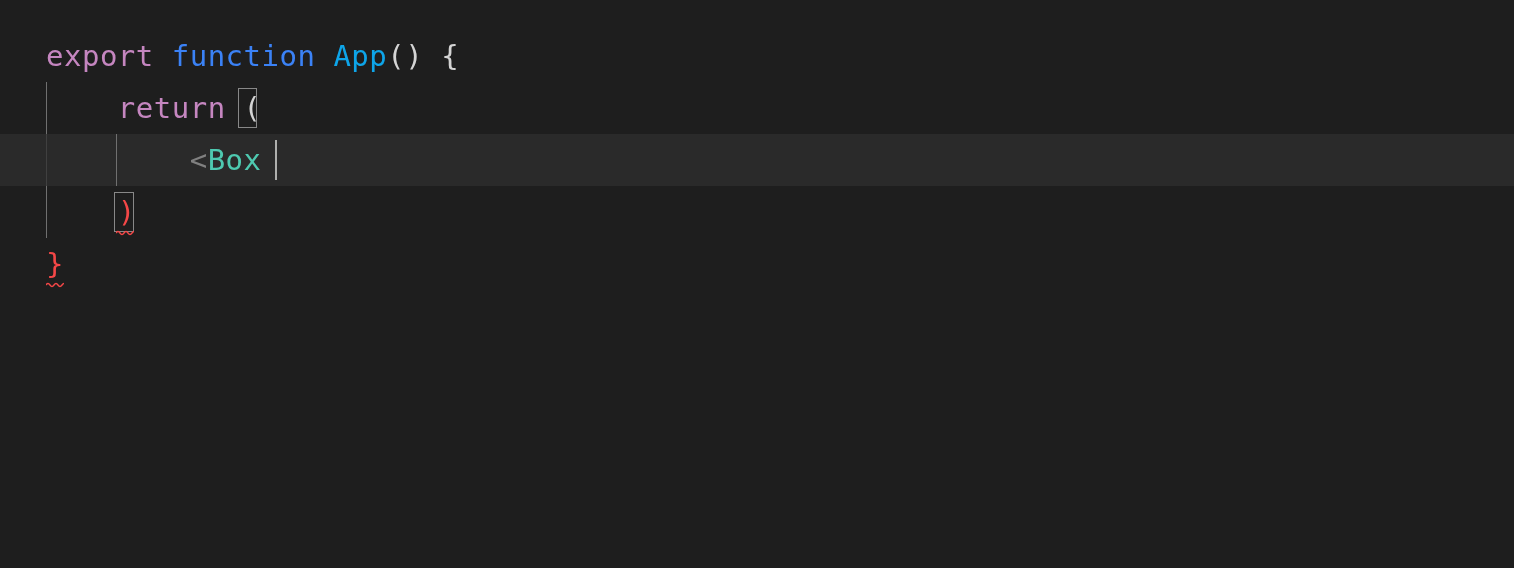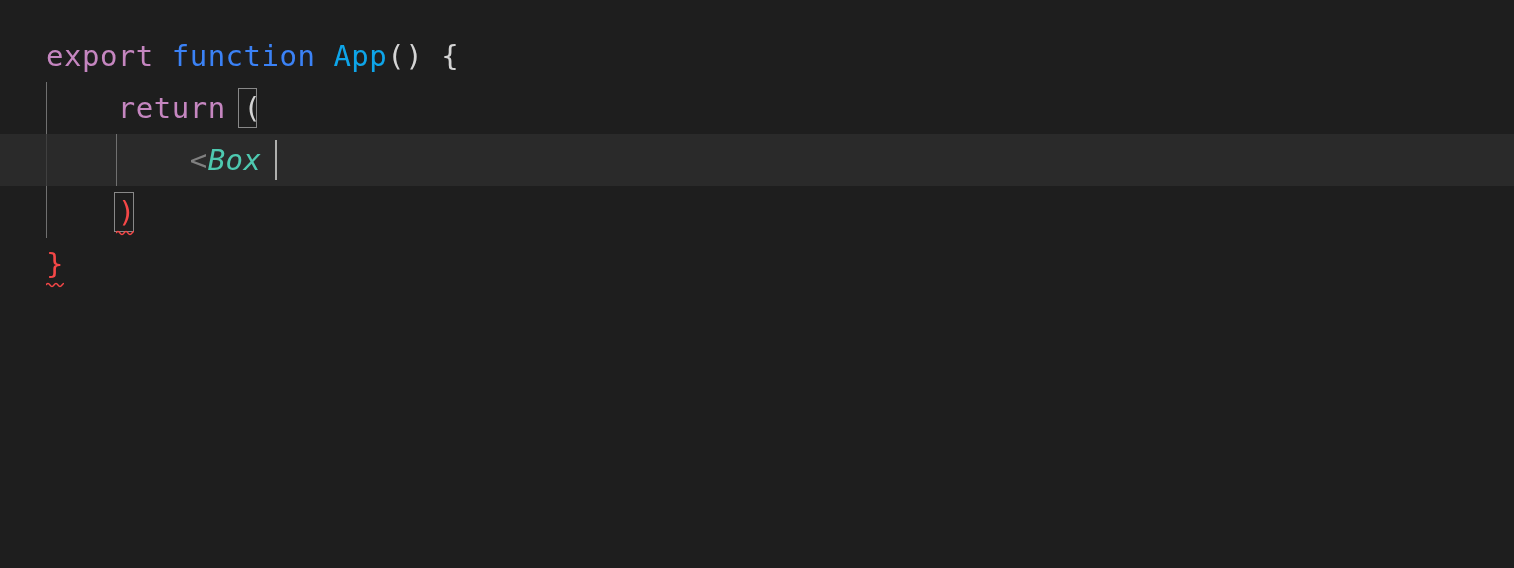--- a/index.html
+++ b/index.html
@@ -20,21 +20,20 @@
     position: relative;
     height: 52px;
     white-space: pre;
     font-size: 29px;
     line-height: 52px;
     padding-left: 46px;
     letter-spacing: 0.5px;
   }
   .line.current {
     background: #2a2a2a;
-    font-style: italic;
   }
   .indent-guide {
     position: absolute;
     top: 0;
     bottom: 0;
     width: 1px;
     background: #404040;
   }
   .indent-guide.active {
     background: #707070;

